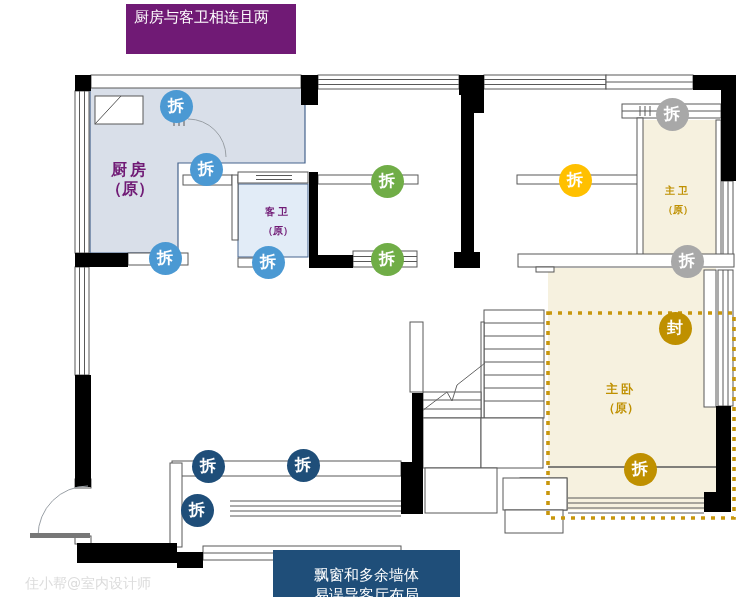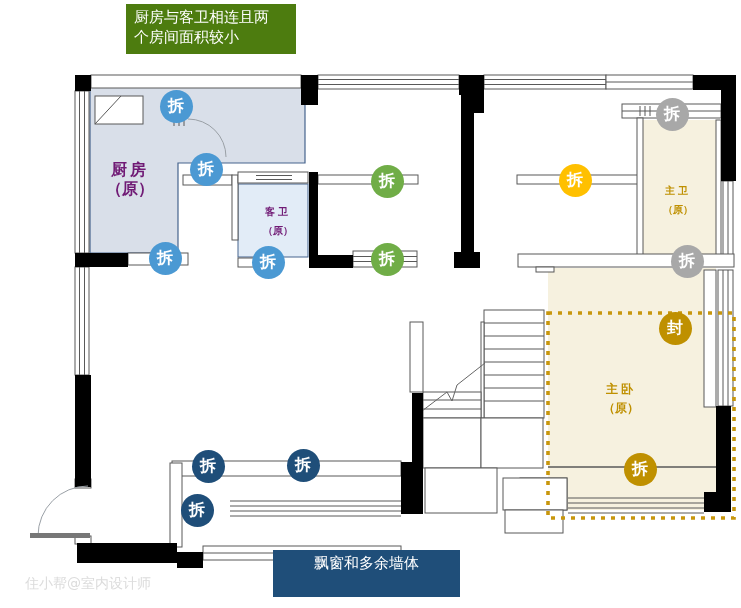--- a/index.html
+++ b/index.html
@@ -17,24 +17,24 @@
   .cut{stroke:#666;fill:none;stroke-width:1;}
   .dotted-box{fill:none;stroke:#C8960C;stroke-width:3.6;stroke-dasharray:4 6;}
   .badge{position:absolute;width:33px;height:33px;border-radius:50%;color:#fff;
          font-weight:bold;font-size:16px;display:flex;align-items:center;
          justify-content:center;z-index:5;}
   .room-label{position:absolute;text-align:center;font-weight:bold;line-height:19px;z-index:4;}
   .label-navy{color:#701a75;}
   .label-gold{color:#BF9000;}
   .name-line{letter-spacing:3px;}
   .note{position:absolute;color:#fff;font-size:15px;line-height:20px;z-index:6;}
-  .note-top{left:126px;top:4px;width:154px;height:44px;background:#4d7c0f;
+  .note-top{left:126px;top:4px;width:154px;height:44px;background:#701a75;
             padding:3px 8px;text-align:left;box-sizing:content-box;}
   .note-bottom{left:273px;top:550px;width:187px;height:47px;background:#1F4E79;
-               text-align:center;padding-top:3px;box-sizing:border-box;}
+               text-align:center;padding-top:15px;box-sizing:border-box;}
   .watermark{position:absolute;left:25px;top:575px;font-size:14px;color:#dcdcdc;
              filter:blur(0.6px);z-index:2;}
 </style>
 </head>
 <body>
 
 <div class="canvas">
 
   <svg class="plan-svg" width="741" height="608" viewBox="0 0 741 608">
 
@@ -212,21 +212,21 @@
       <div class="badge" style="background: rgb(168, 168, 168); left: 670.5px; top: 244.5px;">拆</div>
       <div class="badge" style="background: rgb(191, 144, 0); left: 658.5px; top: 311.5px;">封</div>
       <div class="badge" style="background: rgb(191, 144, 0); left: 623.5px; top: 452.5px;">拆</div>
       <div class="badge" style="background: rgb(31, 78, 121); left: 191.5px; top: 449.5px;">拆</div>
       <div class="badge" style="background: rgb(31, 78, 121); left: 286.5px; top: 448.5px;">拆</div>
       <div class="badge" style="background: rgb(31, 78, 121); left: 180.5px; top: 493.5px;">拆</div>
     </div>
 
   <div class="note note-top">
     <div>厨房与客卫相连且两</div>
-    <div>个房间面积较小</div>
   </div>
   <div class="note note-bottom">
     <div>飘窗和多余墙体</div>
+    <div>易误导客厅布局</div>
   </div>
 
   <div class="watermark">住小帮@室内设计师</div>
 
 </div>
 
 </body></html>

